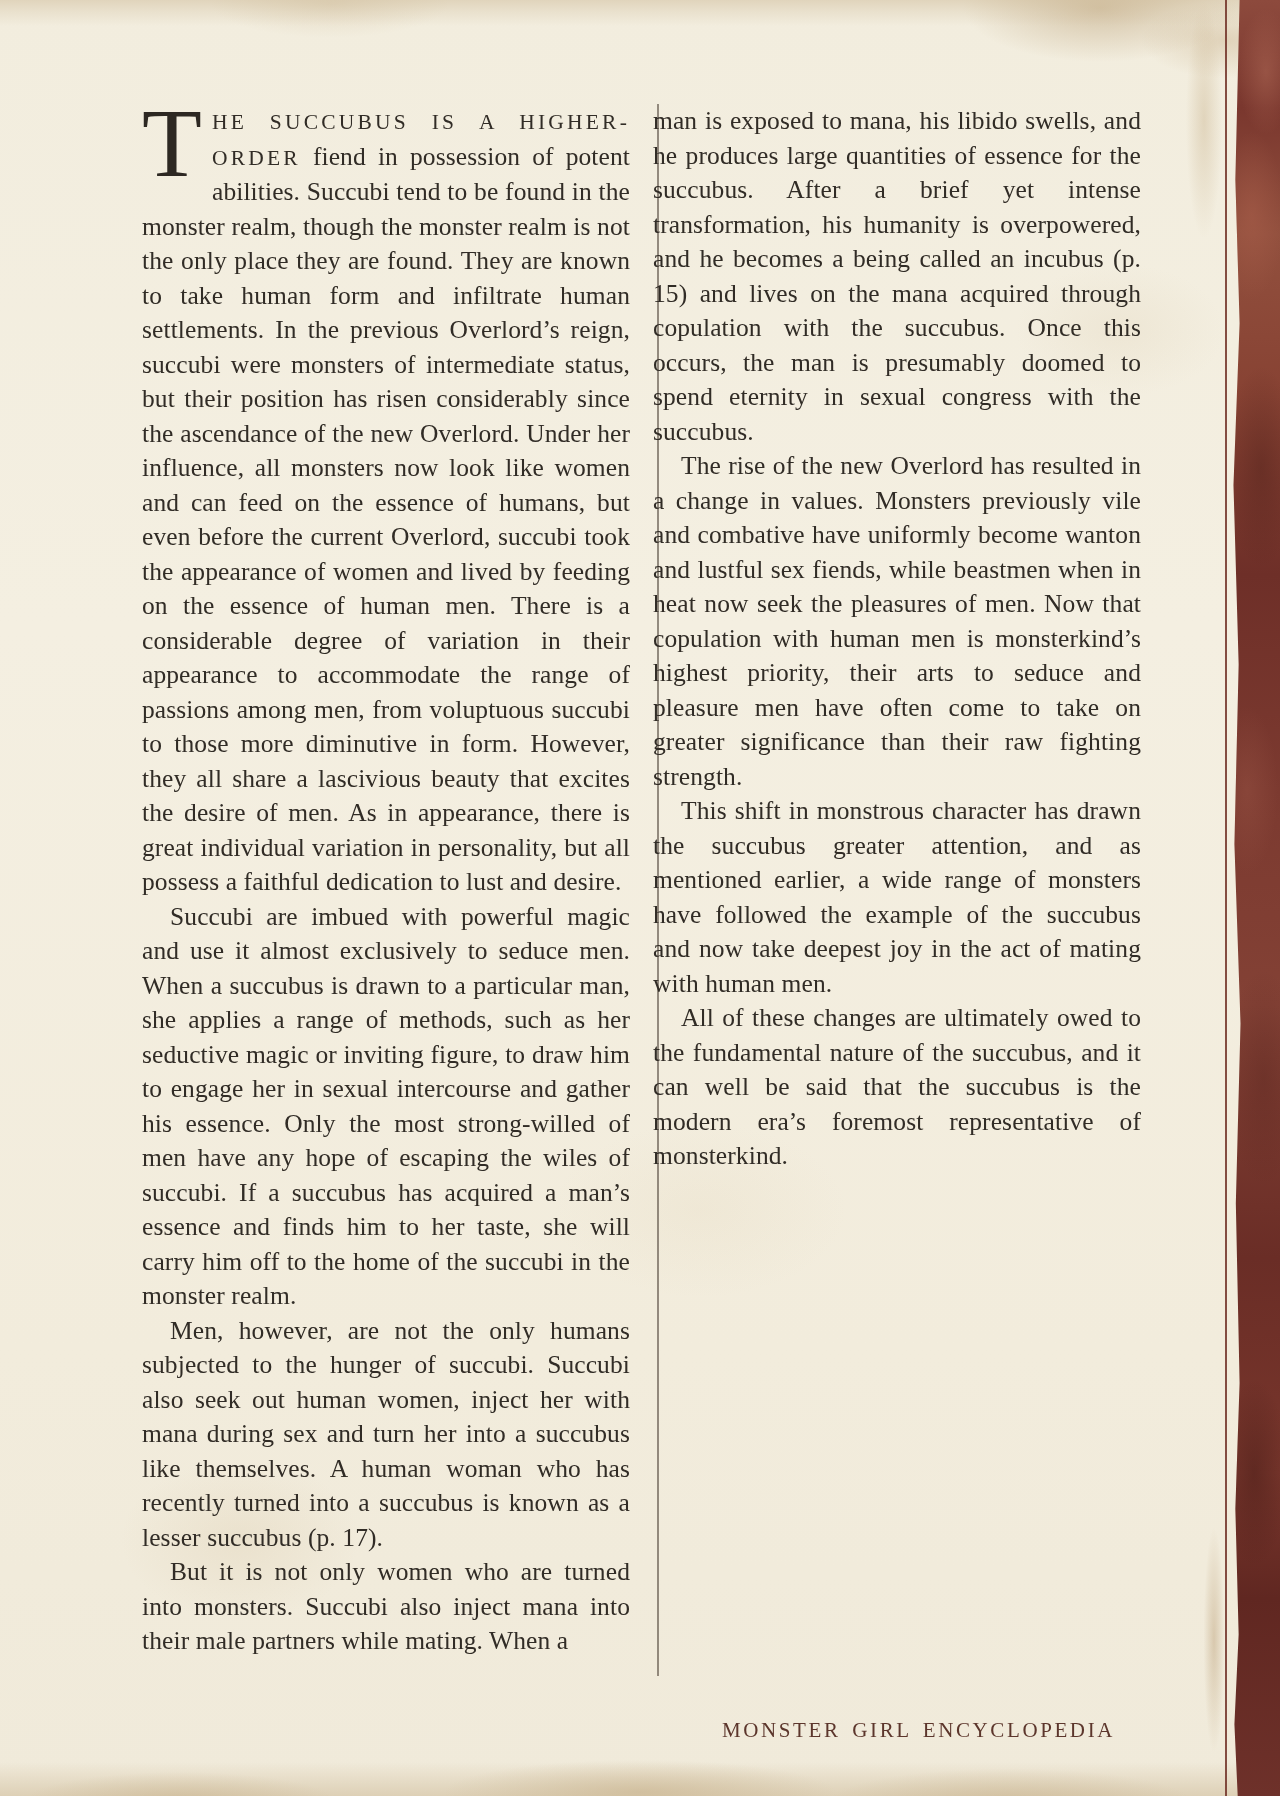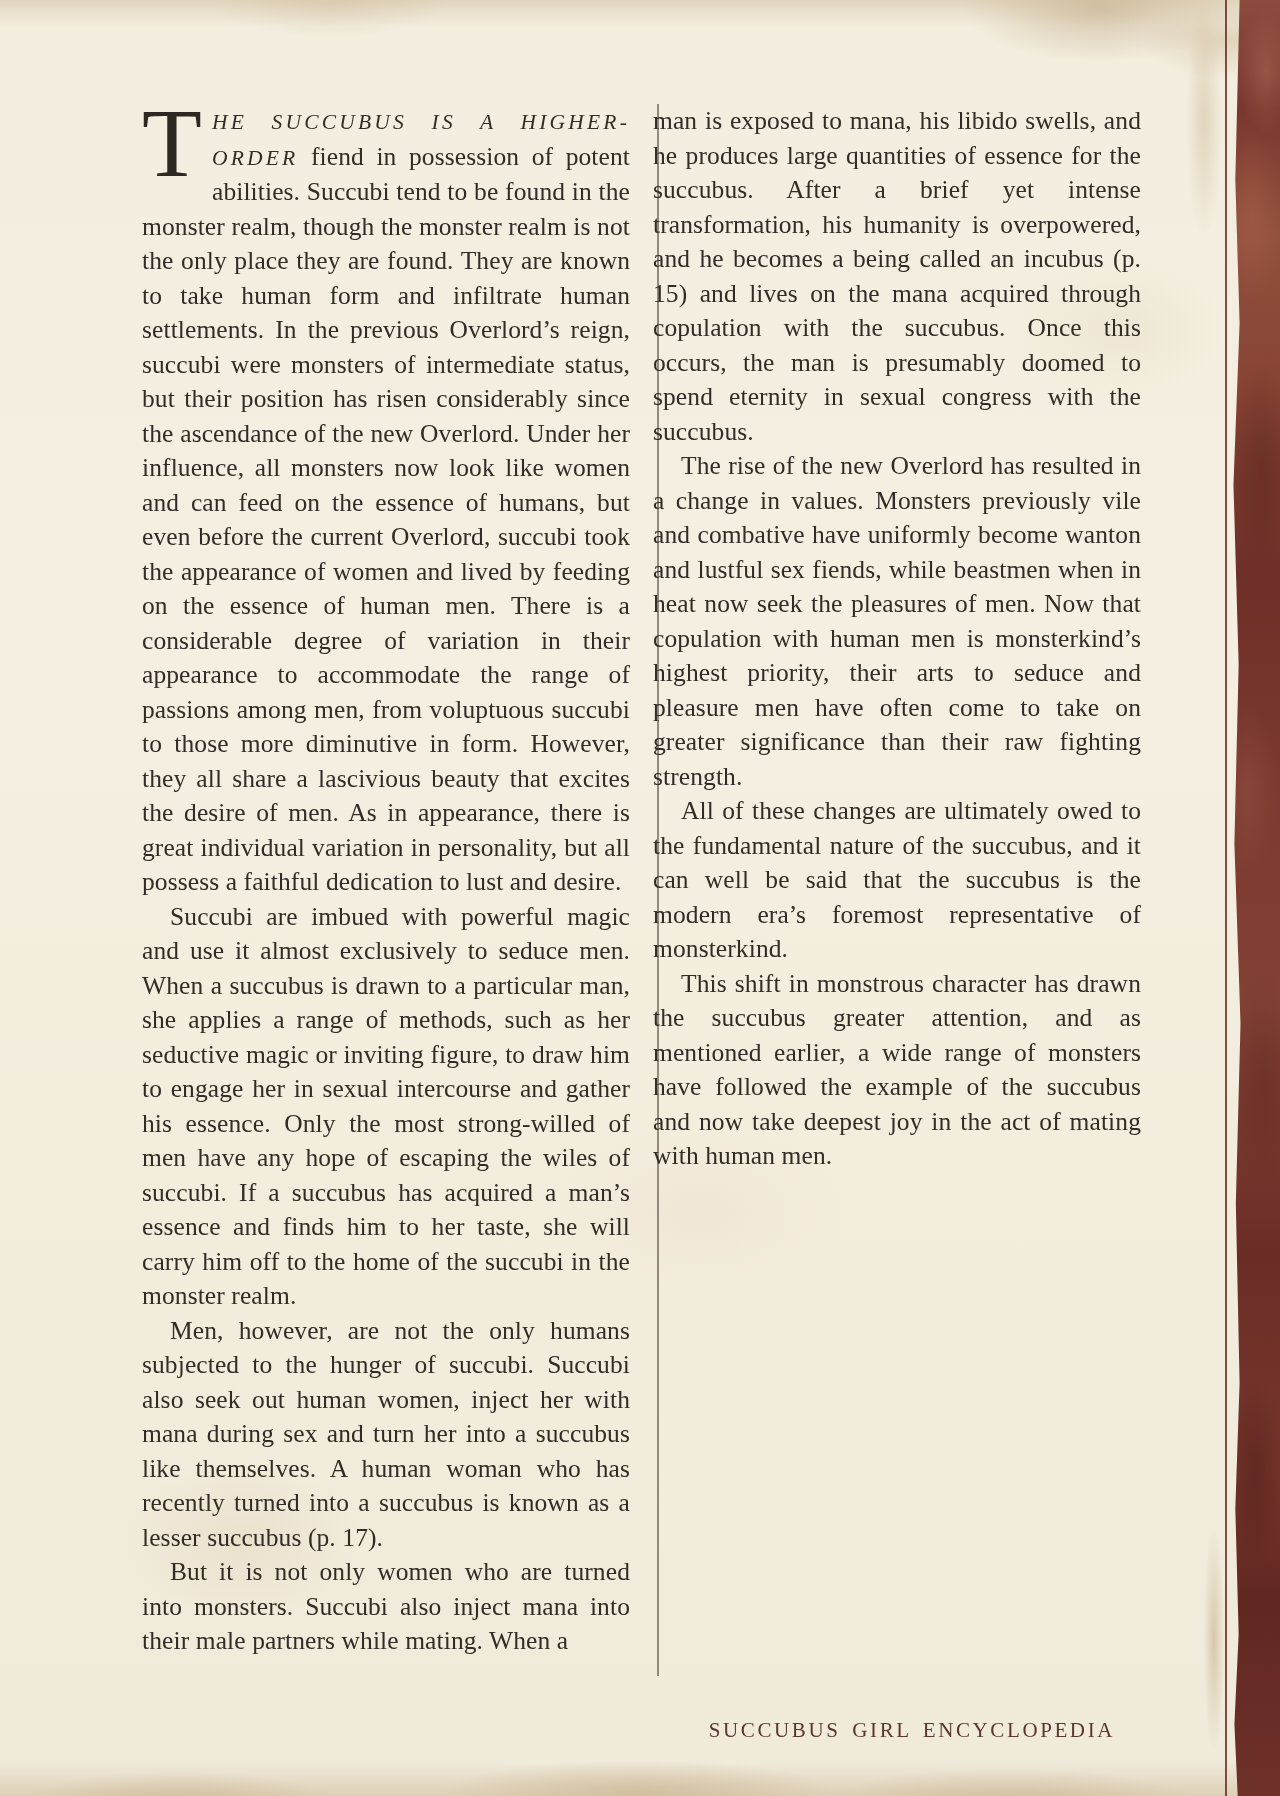--- a/index.html
+++ b/index.html
@@ -44,21 +44,20 @@
   .drop-cap{
     float:left;
     font-size:98px;line-height:72px;height:72px;
     margin:3px 10px 0 0;
     color:#2d2822;
   }
   .opener{
     font-size:21.5px;
     letter-spacing:3.2px;
     word-spacing:3px;
-    font-style:italic;
   }
   .divider{
     position:absolute;left:657px;top:104px;
     width:1.5px;height:1572px;
     background:rgba(95,85,74,.65);
   }
   
   .footer{
     position:absolute;top:1718px;right:165px;
     font-size:21px;letter-spacing:2.6px;word-spacing:4px;
@@ -103,23 +102,23 @@
         <p class="para indent">But it is not only women who are turned into monsters. Succubi also inject mana into their male partners while mating. When a</p>
       </div>
   </div>
 
   <div class="divider"></div>
 
   <div class="column column-right">
     <p class="para">man is exposed to mana, his libido swells, and he produces large quantities of essence for the succubus. After a brief yet intense transformation, his humanity is overpowered, and he becomes a being called an incubus (p. 15) and lives on the mana acquired through copulation with the succubus. Once this occurs, the man is presumably doomed to spend eternity in sexual congress with the succubus.</p>
     <div>
         <p class="para indent">The rise of the new Overlord has resulted in a change in values. Monsters previously vile and combative have uniformly become wanton and lustful sex fiends, while beastmen when in heat now seek the pleasures of men. Now that copulation with human men is monsterkind’s highest priority, their arts to seduce and pleasure men have often come to take on greater significance than their raw fighting strength.</p>
+        <p class="para indent">This shift in monstrous character has drawn the succubus greater attention, and as mentioned earlier, a wide range of monsters have followed the example of the succubus and now take deepest joy in the act of mating with human men.</p>
         <p class="para indent">All of these changes are ultimately owed to the fundamental nature of the succubus, and it can well be said that the succubus is the modern era’s foremost representative of monsterkind.</p>
-        <p class="para indent">This shift in monstrous character has drawn the succubus greater attention, and as mentioned earlier, a wide range of monsters have followed the example of the succubus and now take deepest joy in the act of mating with human men.</p>
       </div>
   </div>
 
-  <div class="footer">SUCCUBUS GIRL ENCYCLOPEDIA</div>
+  <div class="footer">MONSTER GIRL ENCYCLOPEDIA</div>
 
   <div class="border-rule"></div>
   <div class="border-band"></div>
 
 </div>
 
 </body></html>

